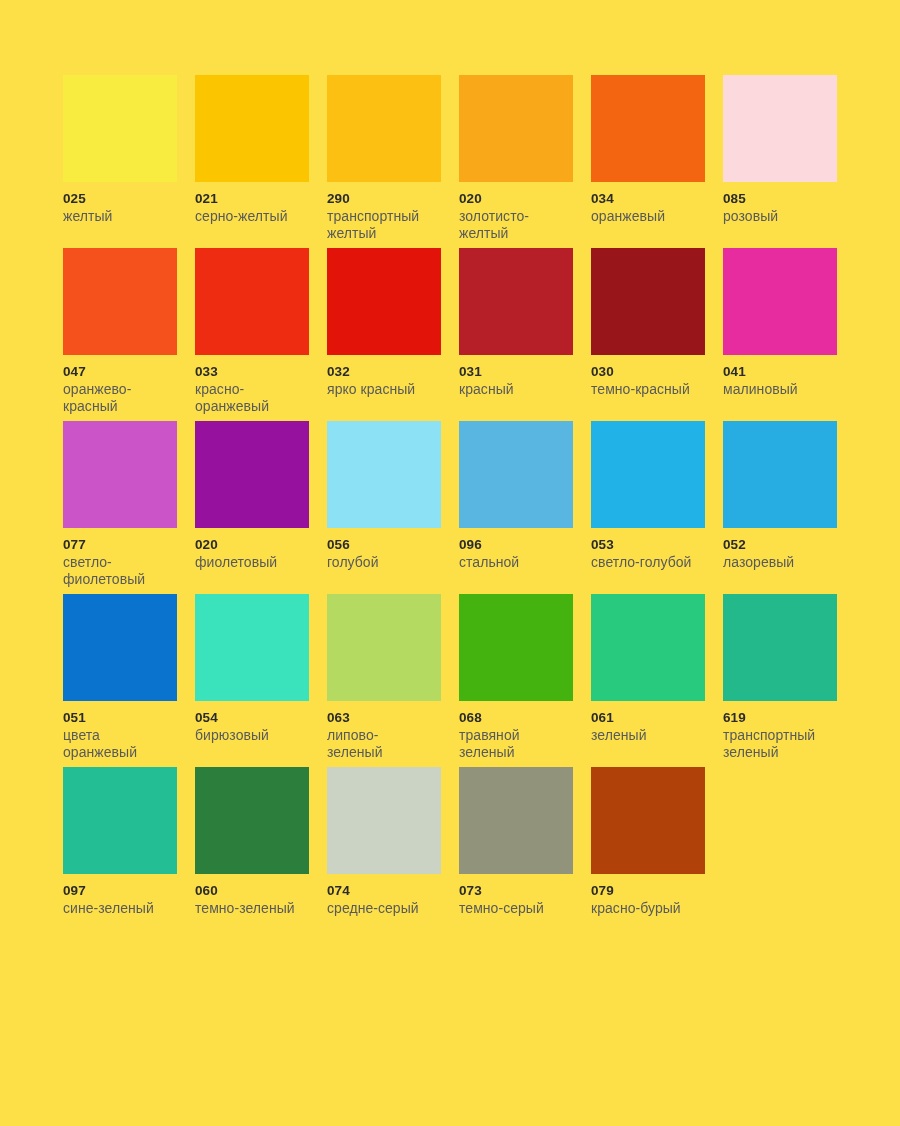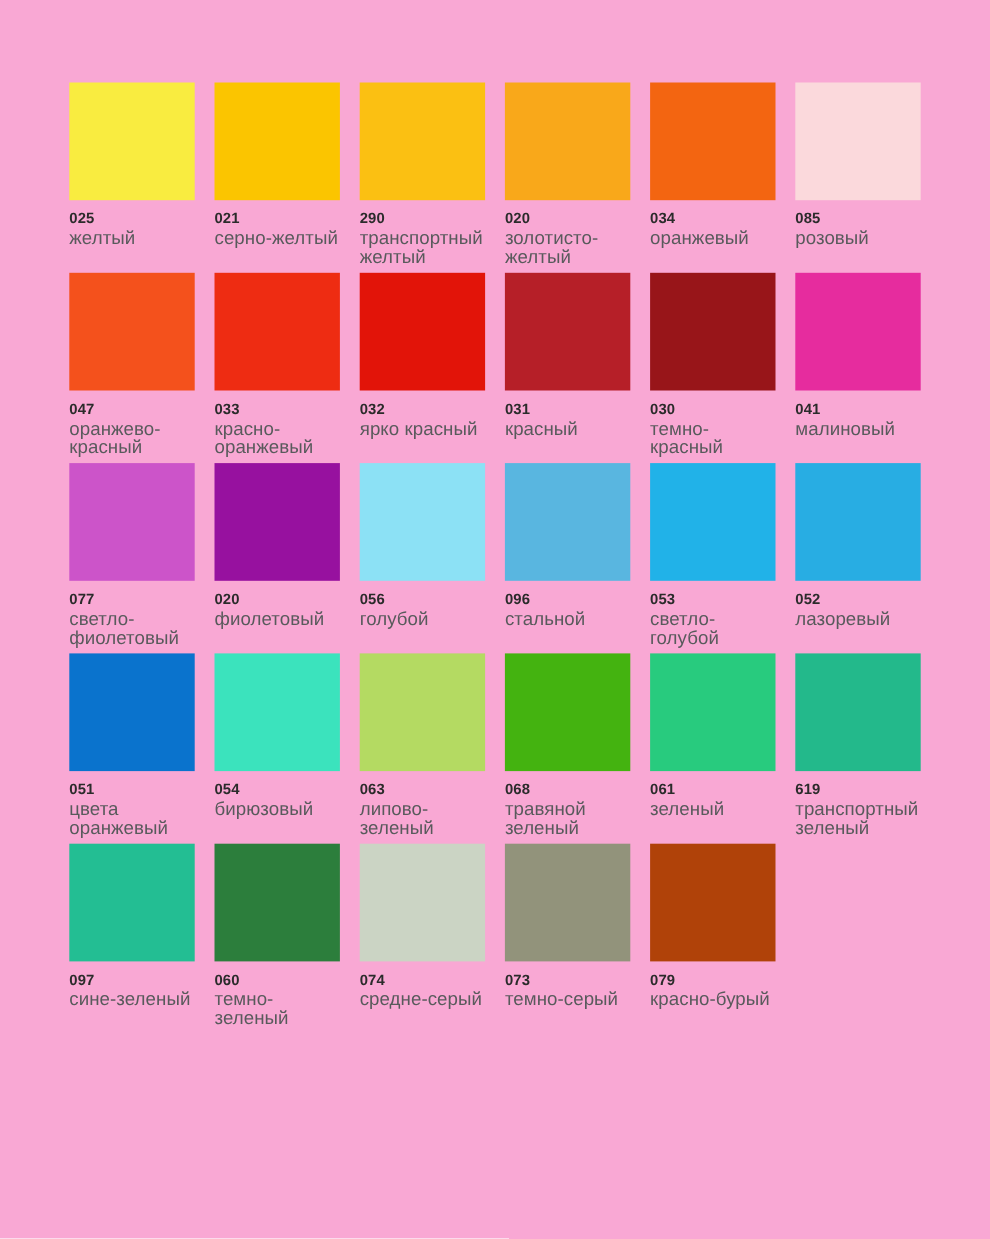--- a/index.html
+++ b/index.html
@@ -12,21 +12,21 @@
     width: 900px;
     height: 1126px;
     font-family: "Liberation Sans", sans-serif;
     -webkit-font-smoothing: antialiased;
   }
 
   #swatch-sheet {
     position: relative;
     width: 900px;
     height: 1126px;
-    background: #f9a8d4;
+    background: #fde047;
     box-sizing: border-box;
   }
 
   .swatch-grid {
     position: absolute;
     left: 63px;
     top: 75px;
     width: 776px;
     display: grid;
     grid-template-columns: repeat(6, 114px);
@@ -50,21 +50,21 @@
     margin-top: 9px;
     font-size: 13.5px;
     font-weight: bold;
     color: #2b2b2b;
     line-height: 15px;
     letter-spacing: 0.1px;
   }
 
   .swatch-label {
     margin-top: 2px;
-    font-size: 17px;
+    font-size: 14px;
     font-weight: normal;
     color: #595a5c;
     line-height: 17px;
     letter-spacing: 0.05px;
     white-space: pre-line;
   }
 </style>
 </head>
 <body>
 

